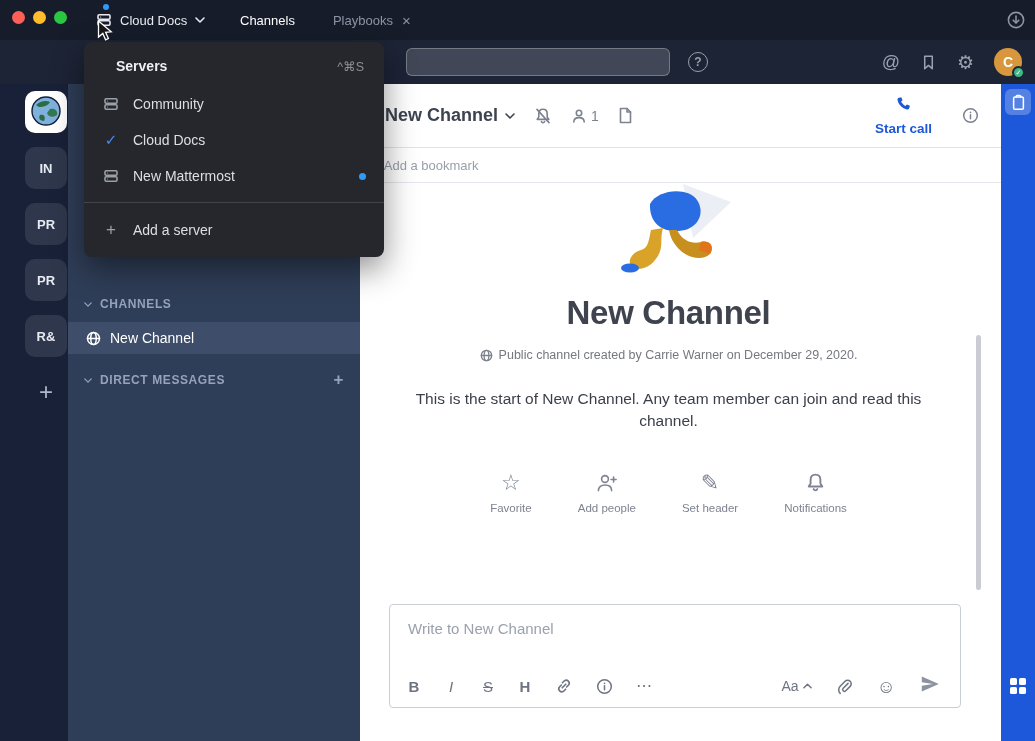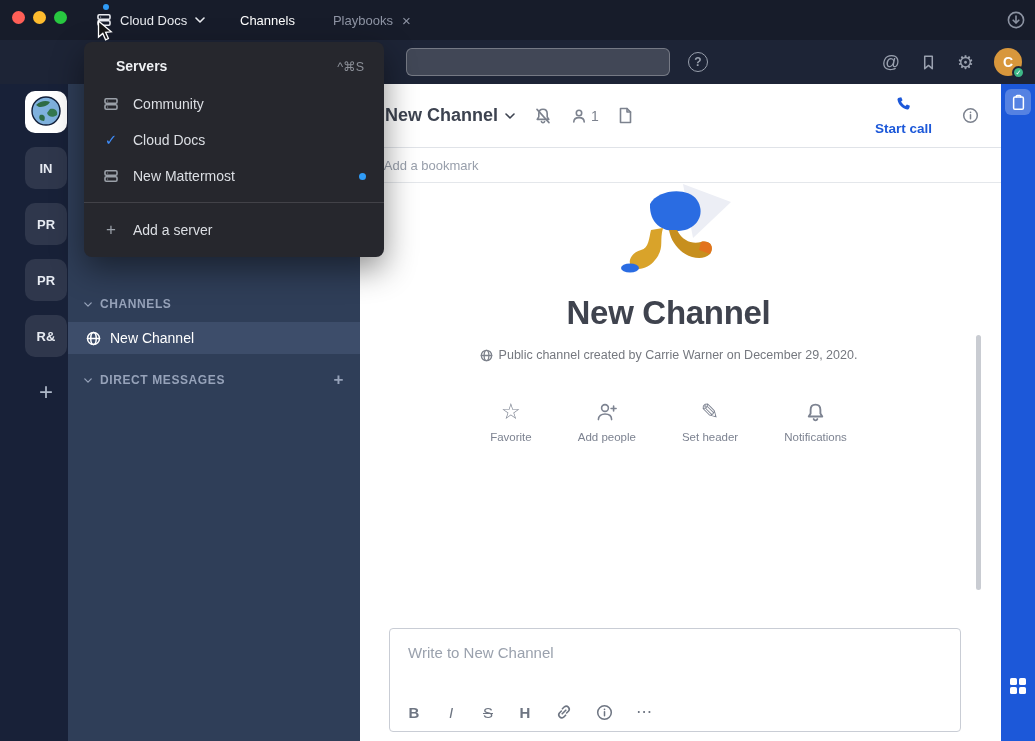--- a/index.html
+++ b/index.html
@@ -69,21 +69,21 @@
              display:flex;align-items:center;gap:7px;padding-left:8px;color:#989fab;font-size:13px;}
   .bm-plus{font-size:15px;}
   .intro{position:absolute;left:0;top:100px;width:617px;text-align:center;}
   .illus{margin:0 auto;display:block;}
   .intro-heading{margin-top:10px;font-size:33px;font-weight:700;color:#3f434e;letter-spacing:-.3px;}
   .intro-meta{margin-top:16px;display:flex;align-items:center;justify-content:center;gap:6px;color:#75787f;font-size:12.5px;}
   .intro-desc{margin:26px auto 0;max-width:545px;color:#3b3f49;font-size:15.5px;line-height:1.45;}
   .intro-actions{margin-top:38px;display:flex;justify-content:center;gap:46px;}
   .action{display:flex;flex-direction:column;align-items:center;gap:7px;color:#7d8391;font-size:11.5px;}
   .action .aicon{height:24px;display:flex;align-items:center;justify-content:center;font-size:22px;line-height:1;}
-  .composer{position:absolute;left:29px;top:544px;width:572px;height:104px;border:1px solid #c9cdd5;border-radius:4px;box-sizing:border-box;}
+  .composer{position:absolute;left:29px;top:520px;width:572px;height:104px;border:1px solid #c9cdd5;border-radius:4px;box-sizing:border-box;}
   .composer-input{padding:15px 18px 0;font-size:15px;color:#9aa1ad;text-align:left;}
   .composer-toolbar{position:absolute;left:0;bottom:10px;width:100%;box-sizing:border-box;display:flex;align-items:center;
                     padding:0 20px 0 17px;gap:23px;color:#6e7582;}
   .tb{font-size:15px;width:14px;text-align:center;line-height:1;}
   .tb.b{font-weight:700}.tb.i{font-style:italic}.tb.s{text-decoration:line-through}.tb.h{font-weight:700}
   .tb-ellipsis{font-size:16px;line-height:1;}
   .tb-right{margin-left:auto;display:flex;align-items:center;gap:24px;}
   .tb-format{display:flex;align-items:center;gap:4px;font-size:14px;}
   .tb-smiley{font-size:19px;line-height:1;}
   .send{color:#8c93a1;display:flex;align-items:center;}
@@ -318,20 +318,21 @@
       <div class="intro-meta">
         <span>
           <svg class="sic" width="13" height="13" viewBox="0 0 16 16" style="color:#7d828c">
               <circle cx="8" cy="8" r="6.4"></circle>
               <ellipse cx="8" cy="8" rx="2.9" ry="6.4"></ellipse>
               <line x1="1.6" y1="8" x2="14.4" y2="8"></line>
             </svg>
         </span>
         <span>Public channel created by Carrie Warner on December 29, 2020.</span>
       </div>
+      <div class="intro-desc">This is the start of New Channel. Any team member can join and read this channel.</div>
       <div class="intro-actions">
         <div class="action">
           <span class="aicon">☆</span>
           <span>Favorite</span>
         </div>
         <div class="action">
           <span class="aicon">
             <svg class="sic" width="24" height="22" viewBox="0 0 24 22">
                 <circle cx="10" cy="7" r="3.4"></circle>
                 <path d="M3.4 18.6 c0-3.8 3-5.6 6.6-5.6 s6.6 1.8 6.6 5.6"></path>
@@ -378,20 +379,45 @@
         <span>
           <span>
             <svg class="sic" width="17" height="17" viewBox="0 0 18 18">
                 <circle cx="9" cy="9" r="7.2"></circle>
                 <line x1="9" y1="8.2" x2="9" y2="12.4"></line>
                 <circle cx="9" cy="5.6" r="0.9" fill="currentColor" stroke="none"></circle>
               </svg>
           </span>
         </span>
         <span class="tb-ellipsis">⋯</span>
+        <span class="tb-right">
+          <span class="tb-format">
+            <span>Aa</span>
+            <span>
+              <svg class="sic" width="9" height="6" viewBox="0 0 10 6">
+                  <polyline points="1,5 5,1 9,5"></polyline>
+                </svg>
+            </span>
+          </span>
+          <span>
+            <span>
+              <svg class="sic" width="17" height="18" viewBox="0 0 18 18">
+                  <path d="M12.8 6.2 L7.6 11.4 a1.9 1.9 0 0 0 2.7 2.7 L15 9.4 a3.8 3.8 0 0 0 -5.4 -5.4 L4.4 9.2 a5.4 5.4 0 0 0 0 7.6"></path>
+                </svg>
+            </span>
+          </span>
+          <span class="tb-smiley">☺</span>
+          <span class="send">
+            <span>
+              <svg width="20" height="18" viewBox="0 0 20 18" fill="currentColor">
+                  <path d="M1.8 16.4 L18.8 9 L1.8 1.6 L1.8 7.2 L13 9 L1.8 10.8 Z"></path>
+                </svg>
+            </span>
+          </span>
+        </span>
       </div>
     </div>
 
     <div class="scroll-thumb"></div>
   </div>
 
   <div class="rstrip">
     <div class="rstrip-btn">
       <span>
         <svg class="sic" width="15" height="17" viewBox="0 0 16 18">

